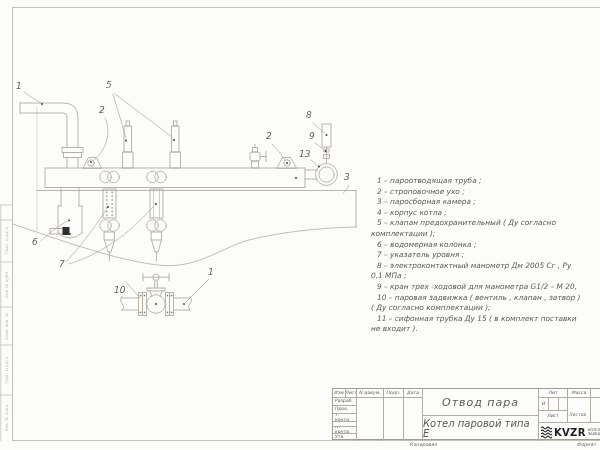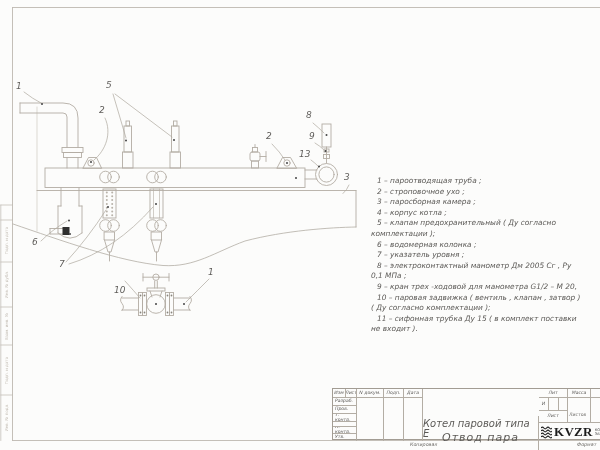--- a/index.html
+++ b/index.html
@@ -17,21 +17,21 @@
   .tb .cell{position:absolute;box-sizing:border-box;border-right:1px solid #b3ada4;
             border-bottom:1px solid #b3ada4;font-size:4.6px;line-height:1;
             display:flex;align-items:center;justify-content:center;overflow:hidden;
             font-style:italic;}
   .tb .lab{justify-content:flex-start;padding-left:2px;}
   .tb .big{font-size:11px;letter-spacing:1px;}
   .tb .sub{font-size:10px;}
   .org{position:absolute;display:flex;align-items:center;gap:2px;box-sizing:border-box;
        border-bottom:0;font-style:normal;}
   .org .mark{flex:0 0 auto;display:block;}
-  .org .kv{font-weight:bold;font-size:13px;color:#1d1d1d;letter-spacing:.3px;font-style:normal;font-family:Liberation Serif, serif;}
+  .org .kv{font-weight:bold;font-size:10px;color:#1d1d1d;letter-spacing:.3px;font-style:normal;}
   .org .small{font-size:3.6px;color:#4a4a4a;line-height:1.25;font-style:normal;}
   .foot{position:absolute;font-size:4.8px;font-style:italic;color:#6b6965;}
   .mtxt{position:absolute;font-size:4px;color:#c2bcb3;transform:rotate(-90deg);
         transform-origin:center;white-space:nowrap;width:40px;text-align:center;}
 </style>
 </head>
 <body>
 
 <div id="stage">
 
@@ -241,21 +241,21 @@
     <div class="cell lab" style="left:0;top:17px;width:24px;height:8px;">Пров.</div>
     <div class="cell lab" style="left:0;top:25px;width:24px;height:8px;">Т. контр.</div>
     <div class="cell lab" style="left:0;top:33px;width:24px;height:5px;"></div>
     <div class="cell lab" style="left:0;top:38px;width:24px;height:7px;">Н. контр.</div>
     <div class="cell lab" style="left:0;top:45px;width:24px;height:7px;border-bottom:0;">Утв.</div>
 
     <div class="cell" style="left:24px;top:9px;width:27px;height:43px;border-bottom:0;"></div>
     <div class="cell" style="left:51px;top:9px;width:20px;height:43px;border-bottom:0;"></div>
     <div class="cell" style="left:71px;top:9px;width:19px;height:43px;border-bottom:0;"></div>
 
-    <div class="cell big" style="left:90px;top:0;width:116px;height:27px;margin-top:35px;">Отвод пара</div>
+    <div class="cell big" style="left:90px;top:0;width:116px;height:27px;">Отвод пара</div>
     <div class="cell sub" style="left:90px;top:27px;width:116px;height:25px;border-bottom:0;">Котел паровой типа Е</div>
 
     <div class="cell" style="left:206px;top:0;width:29px;height:9px;">Лит</div>
     <div class="cell" style="left:235px;top:0;width:23px;height:9px;">Масса</div>
     <div class="cell" style="left:258px;top:0;width:50px;height:9px;">Масштаб</div>
     <div class="cell" style="left:206px;top:9px;width:10px;height:13px;">И</div>
     <div class="cell" style="left:216px;top:9px;width:10px;height:13px;"></div>
     <div class="cell" style="left:226px;top:9px;width:9px;height:13px;"></div>
     <div class="cell" style="left:235px;top:9px;width:23px;height:25px;"></div>
     <div class="cell" style="left:258px;top:9px;width:50px;height:25px;"></div>

